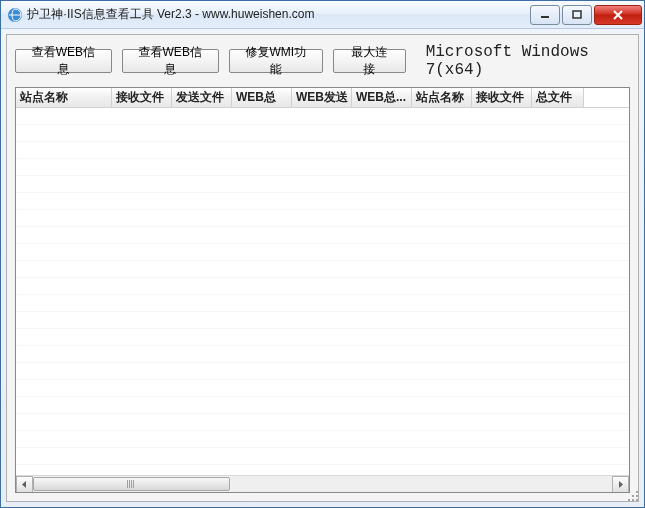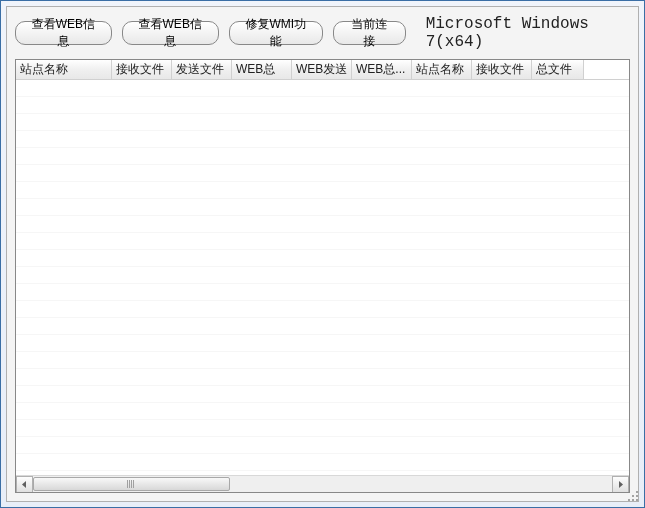--- a/index.html
+++ b/index.html
@@ -33,32 +33,33 @@
       flex: 1; margin: 5px; background: #f4f4f4;
       border: 1px solid #b0b0b0;
       display: flex; flex-direction: column;
       padding: 8px;
     }
     
     .toolbar { display: flex; gap: 10px; align-items: center; margin-bottom: 8px; }
     .btn {
       padding: 4px 14px; height: 24px;
       background: linear-gradient(to bottom, #ffffff, #e8e8e8);
-      border: 1px solid #888; border-radius: 10px;
+      border: 1px solid #888; border-radius: 2px;
       font-size: 12px; cursor: pointer;
       display: flex; align-items: center; justify-content: center;
       font-family: SimSun, sans-serif;
     }
     .os-label { margin-left: 10px; font-family: "Courier New", monospace; font-size: 16px; color: #222; }
     
     .table-wrap {
       flex: 1; background: #fff;
       border: 1px solid #888;
       display: flex; flex-direction: column;
       overflow: hidden;
+      font-weight: bold;
     }
     .thead { display: flex; height: 20px; border-bottom: 1px solid #d0d0d0; }
     .th {
       background: linear-gradient(to bottom, #ffffff, #f0f0f0 50%, #e8e8e8);
       border-right: 1px solid #d0d0d0;
       padding: 2px 4px; font-size: 12px; color: #222;
       font-family: SimSun, sans-serif;
       display: flex; align-items: center;
       overflow: hidden; white-space: nowrap;
     }
@@ -77,27 +78,53 @@
     .c0{width:96px}.c1{width:60px}.c2{width:60px}.c3{width:60px}
     .c4{width:60px}.c5{width:60px}.c6{width:60px}.c7{width:60px}.c8{width:52px}
     
     .resize-grip { position:absolute; right:6px; bottom:6px; width:14px; height:14px; }
   </style>
 </head>
 <body>
 
 <div class="window">
 
+  <div class="titlebar">
+    <span class="titlebar-icon">
+      <svg width="16" height="16" viewBox="0 0 16 16">
+        <circle cx="8" cy="8" r="7" fill="#3a8ad8"></circle>
+        <path d="M8 2 a6 6 0 0 1 0 12 a3 6 0 0 1 0 -12 M2 8 h12" stroke="#fff" stroke-width="1" fill="none"></path>
+      </svg>
+    </span>
+    <span class="titlebar-text">护卫神·IIS信息查看工具 Ver2.3 - www.huweishen.com</span>
+    <div class="titlebar-buttons">
+      <div class="tb-btn tb-min">
+        <svg width="10" height="10">
+            <line x1="1" y1="7" x2="9" y2="7" stroke="#333" stroke-width="2"></line>
+          </svg>
+      </div>
+      <div class="tb-btn tb-max">
+        <svg width="10" height="10">
+            <rect x="1" y="1" width="8" height="7" fill="none" stroke="#333" stroke-width="1.5"></rect>
+          </svg>
+      </div>
+      <div class="tb-btn tb-close">
+        <svg width="12" height="10">
+            <path d="M2 1 L10 9 M10 1 L2 9" stroke="#fff" stroke-width="2"></path>
+          </svg>
+      </div>
+    </div>
+  </div>
 
   <div class="client">
     <div class="toolbar">
       <button class="btn">查看WEB信息</button>
       <button class="btn">查看WEB信息</button>
       <button class="btn">修复WMI功能</button>
-      <button class="btn">当前连接</button>
+      <button class="btn">最大连接</button>
       <span class="os-label">Microsoft Windows 7(x64)</span>
     </div>
 
     <div class="table-wrap">
       <div class="thead">
         <div class="th c0">站点名称</div>
         <div class="th c1">接收文件</div>
         <div class="th c2">发送文件</div>
         <div class="th c3">WEB总</div>
         <div class="th c4">WEB发送</div>

